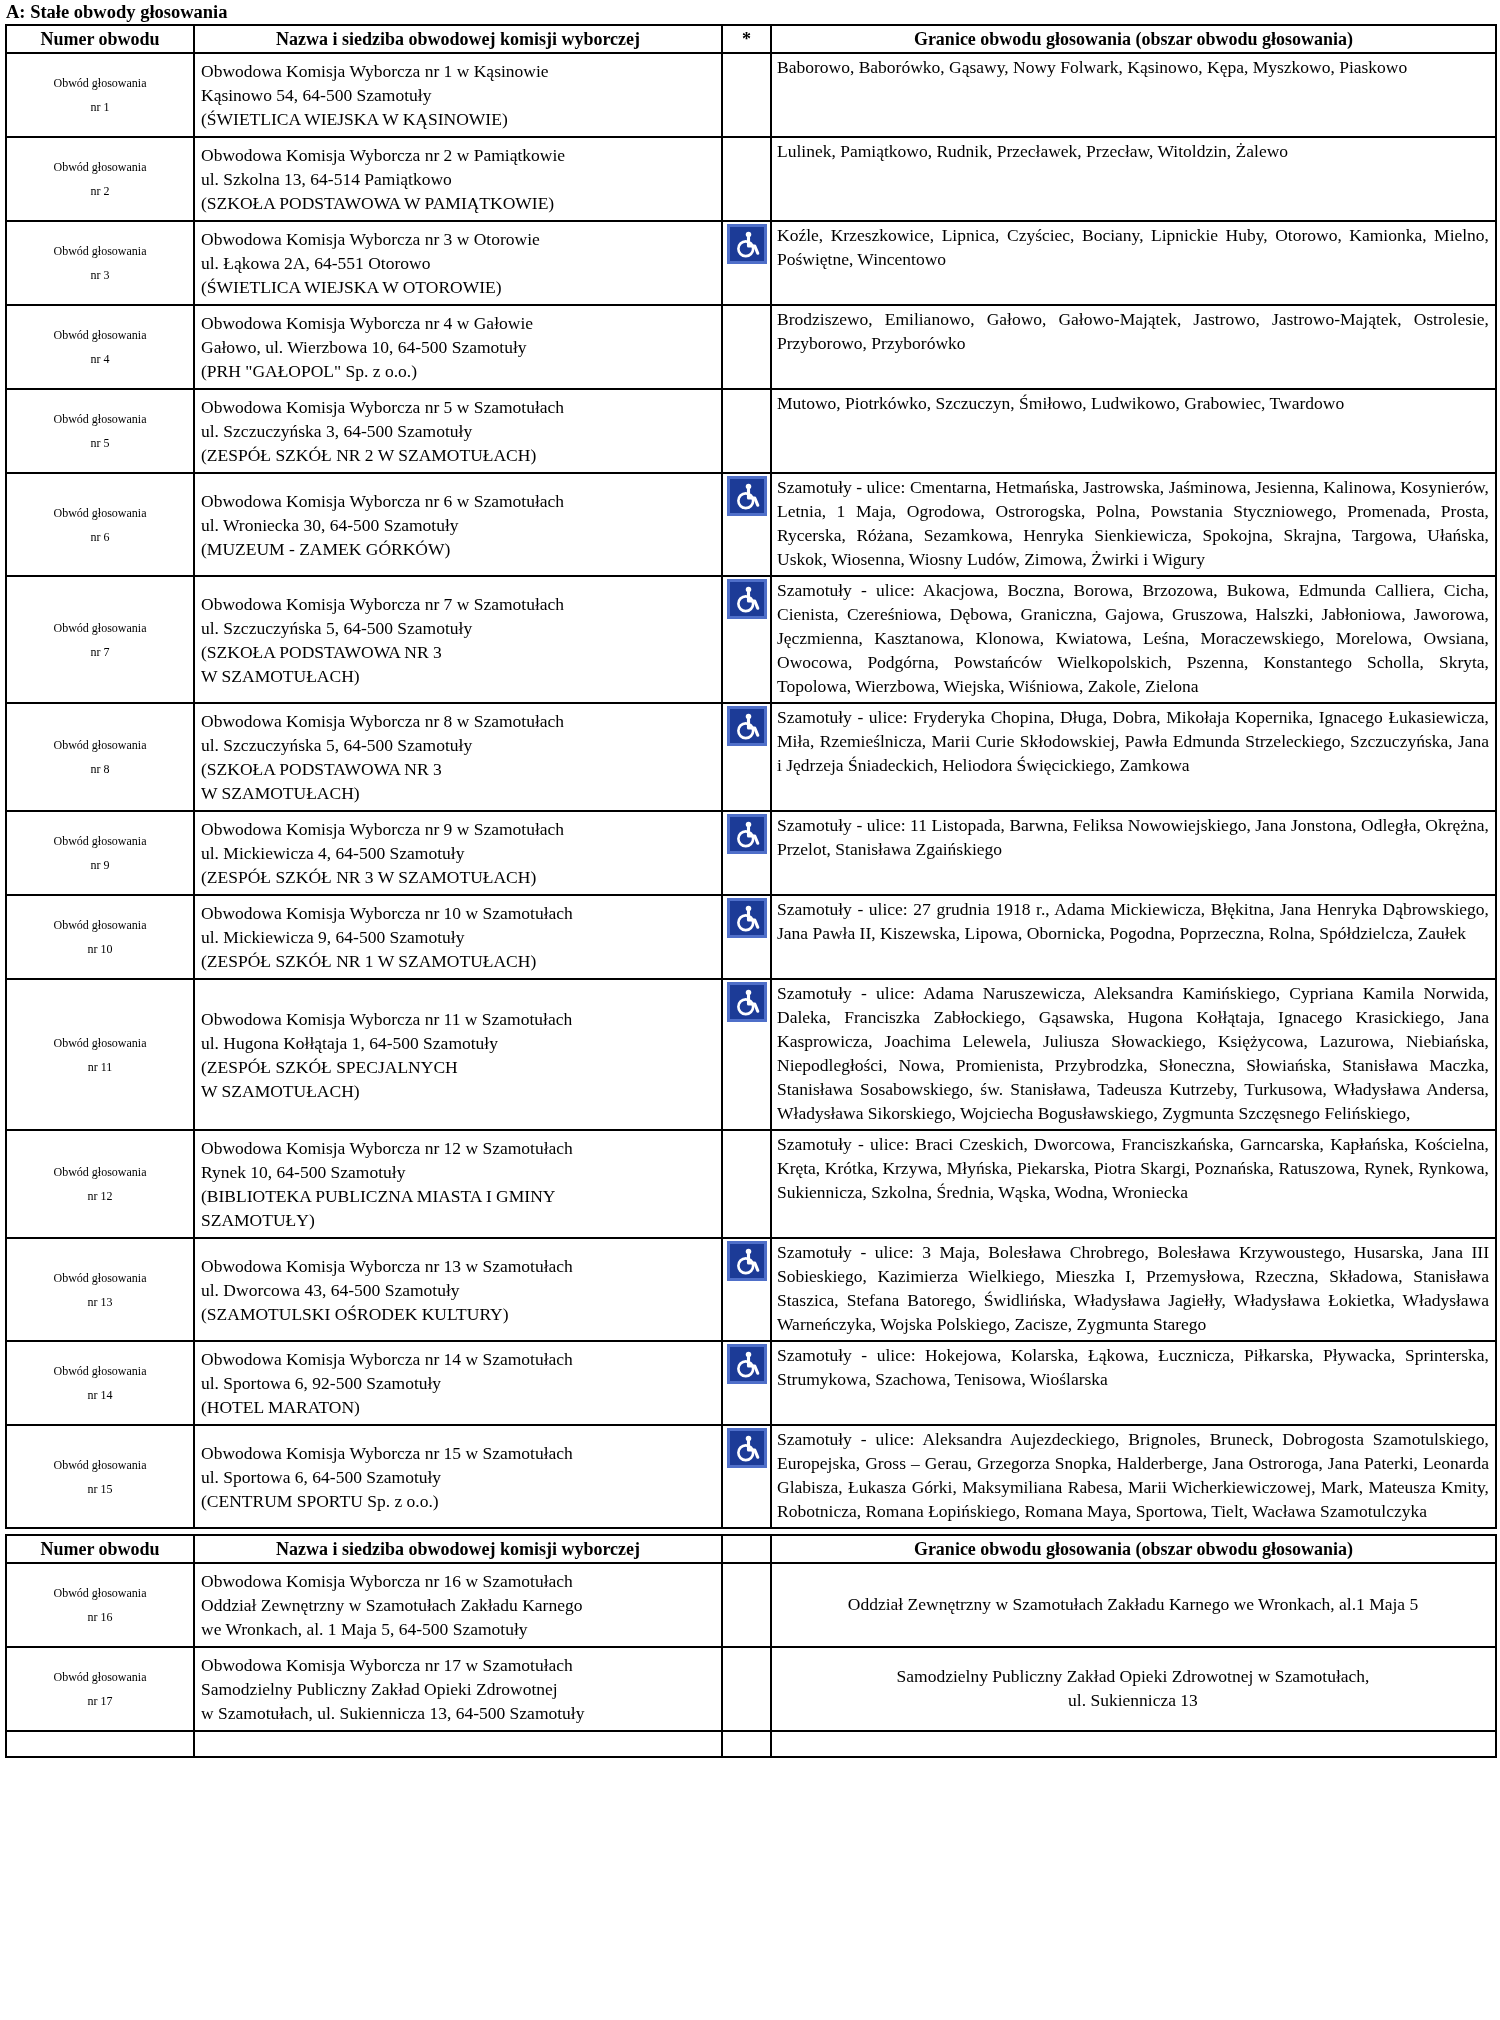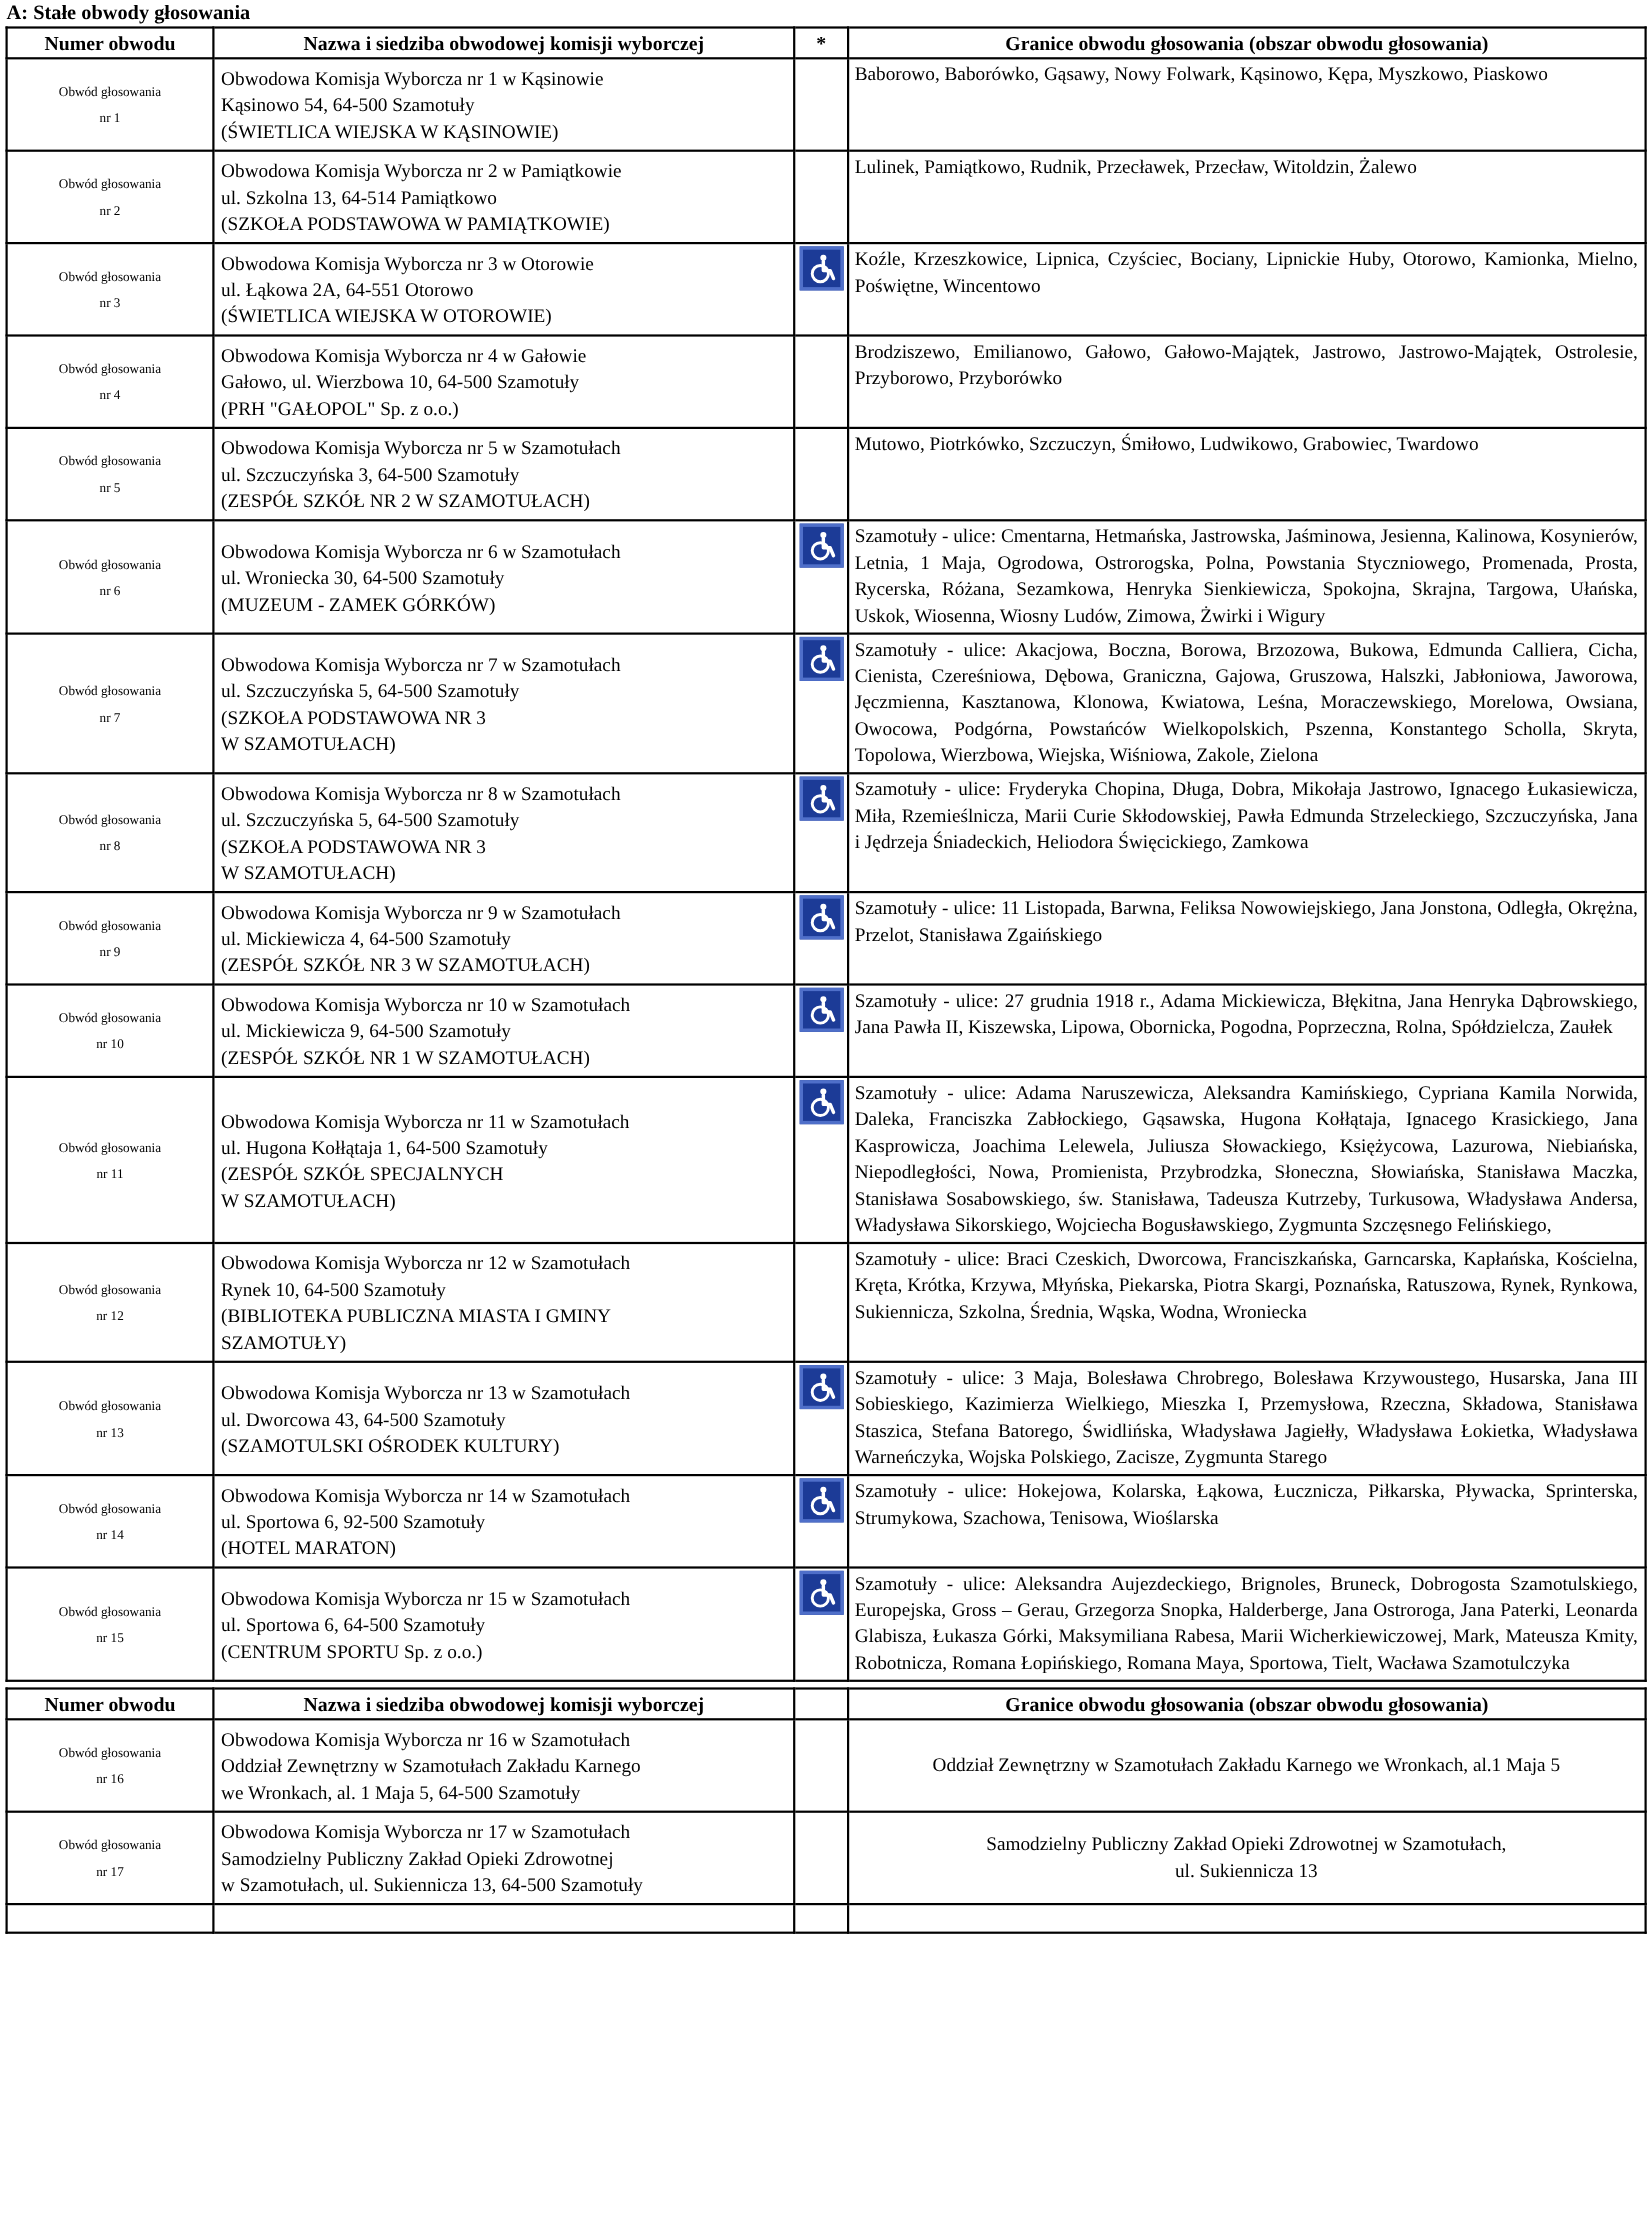--- a/index.html
+++ b/index.html
@@ -179,21 +179,21 @@
 W SZAMOTUŁACH)</td>
             <td class="cell-star">
               <div class="icon-box" style="background: rgb(28, 59, 151); border: 3px solid rgb(79, 111, 201);">
                 <svg width="30" height="30" viewBox="0 0 24 24">
                   <circle cx="13.2" cy="4.3" r="2.2" fill="#ffffff"></circle>
                   <circle cx="11" cy="15.8" r="5.9" fill="none" stroke="#ffffff" stroke-width="2.1"></circle>
                   <path d="M13.2 6.8 L13.2 13.6 L18.2 13.6 L20.6 19.4" fill="none" stroke="#ffffff" stroke-width="2.5" stroke-linecap="round" stroke-linejoin="round"></path>
                 </svg>
               </div>
             </td>
-            <td class="cell-bounds justify">Szamotuły - ulice: Fryderyka Chopina, Długa, Dobra, Mikołaja Jastrowo, Ignacego Łukasiewicza, Miła, Rzemieślnicza, Marii Curie Skłodowskiej, Pawła Edmunda Strzeleckiego, Szczuczyńska, Jana i Jędrzeja Śniadeckich, Heliodora Święcickiego, Zamkowa</td>
+            <td class="cell-bounds justify">Szamotuły - ulice: Fryderyka Chopina, Długa, Dobra, Mikołaja Kopernika, Ignacego Łukasiewicza, Miła, Rzemieślnicza, Marii Curie Skłodowskiej, Pawła Edmunda Strzeleckiego, Szczuczyńska, Jana i Jędrzeja Śniadeckich, Heliodora Święcickiego, Zamkowa</td>
           </tr>
           <tr>
             <td class="cell-num">Obwód głosowania
 nr 9</td>
             <td class="cell-name">Obwodowa Komisja Wyborcza nr 9 w Szamotułach
 ul. Mickiewicza 4,  64-500 Szamotuły
 (ZESPÓŁ SZKÓŁ NR 3 W SZAMOTUŁACH)</td>
             <td class="cell-star">
               <div class="icon-box" style="background: rgb(28, 59, 151); border: 3px solid rgb(79, 111, 201);">
                 <svg width="30" height="30" viewBox="0 0 24 24">

